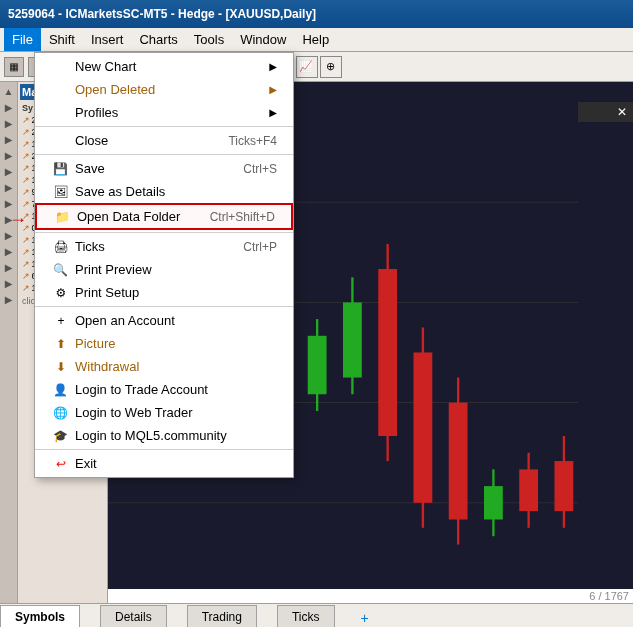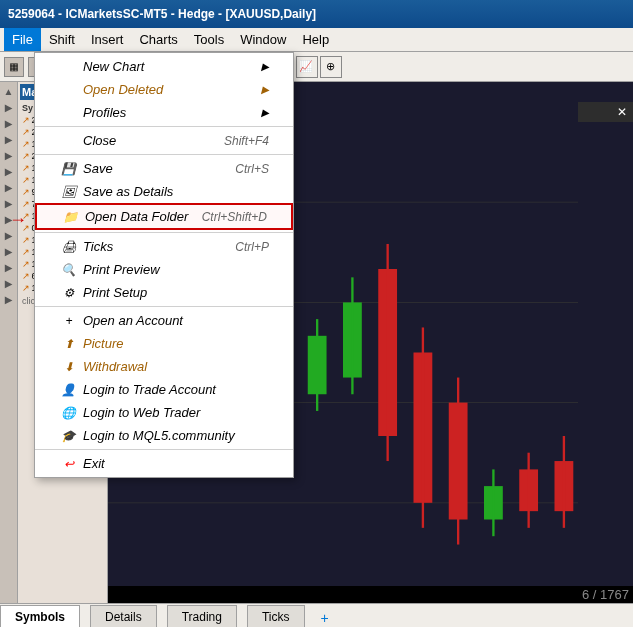--- a/index.html
+++ b/index.html
@@ -139,26 +139,25 @@
       width: 260px;
       background: white;
       border: 1px solid #a0a0a0;
       box-shadow: 3px 3px 8px rgba(0,0,0,0.3);
       z-index: 1000;
       padding: 2px 0;
     }
     .dropdown-item {
       display: flex;
       align-items: center;
-      padding: 4px 24px;
+      padding: 4px 16px;
       cursor: pointer;
       font-size: 13px;
       color: #000;
       position: relative;
-      font-style: italic;
     }
     .dropdown-item.disabled {
       color: #a16207;
       cursor: default;
     }
     .dropdown-item .icon {
       width: 20px;
       text-align: center;
       margin-right: 4px;
       font-size: 12px;
@@ -219,21 +218,21 @@
       display: flex;
       align-items: flex-end;
     }
     .tab {
       padding: 3px 14px;
       background: #e0ddd8;
       border: 1px solid #a0a0a0;
       border-bottom: none;
       cursor: pointer;
       font-size: 12px;
-      margin-right: 10px;
+      margin-right: 20px;
       height: 22px;
       display: flex;
       align-items: center;
     }
     .tab.active {
       background: white;
       font-weight: bold;
     }
     .tab-add {
       padding: 2px 6px;
@@ -437,21 +436,21 @@
         <rect x="160" y="230" width="8" height="20" fill="#22aa22"></rect>
         <line x1="164" y1="220" x2="164" y2="260" stroke="#22aa22" stroke-width="1"></line>
         <rect x="175" y="220" width="8" height="25" fill="#cc2222"></rect>
         <line x1="179" y1="210" x2="179" y2="255" stroke="#cc2222" stroke-width="1"></line>
         <rect x="190" y="215" width="8" height="30" fill="#cc2222"></rect>
         <line x1="194" y1="200" x2="194" y2="255" stroke="#cc2222" stroke-width="1"></line>
 
         <text x="2" y="95" fill="#00bfff" font-size="8">Ask</text>
       </svg>
 
-      <div style="position:absolute; bottom:0; left:0; right:0; background:#000000; color:#888; font-size:13px; padding:1px 4px; display:flex; justify-content:flex-end;">
+      <div style="position:absolute; bottom:0; left:0; right:0; background:#ffffff; color:#888; font-size:11px; padding:1px 4px; display:flex; justify-content:flex-end;">
         <span>6 / 1767</span>
       </div>
     </div>
   </div>
 </div>
 
 <div class="bottom-tabs">
   <div class="tab active">Symbols</div>
   <div class="tab">Details</div>
   <div class="tab">Trading</div>
@@ -472,21 +471,21 @@
   </div>
   <div class="dropdown-item">
     <span class="icon"></span>
     <span>Profiles</span>
     <span class="submenu-arrow">▶</span>
   </div>
   <div class="dropdown-separator"></div>
   <div class="dropdown-item">
     <span class="icon"></span>
     <span>Close</span>
-    <span class="shortcut">Shift+F4</span>
+    <span class="shortcut">Ticks+F4</span>
   </div>
   <div class="dropdown-separator"></div>
   <div class="dropdown-item">
     <span class="icon">💾</span>
     <span>Save</span>
     <span class="shortcut">Ctrl+S</span>
   </div>
   <div class="dropdown-item">
     <span class="icon">🖼</span>
     <span>Save as Details</span>

